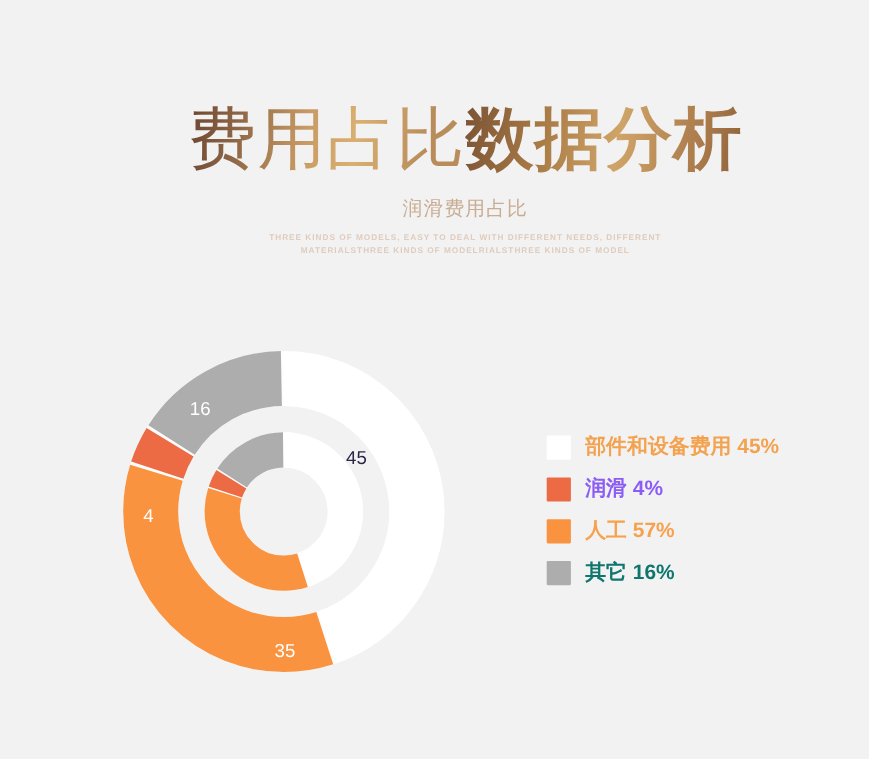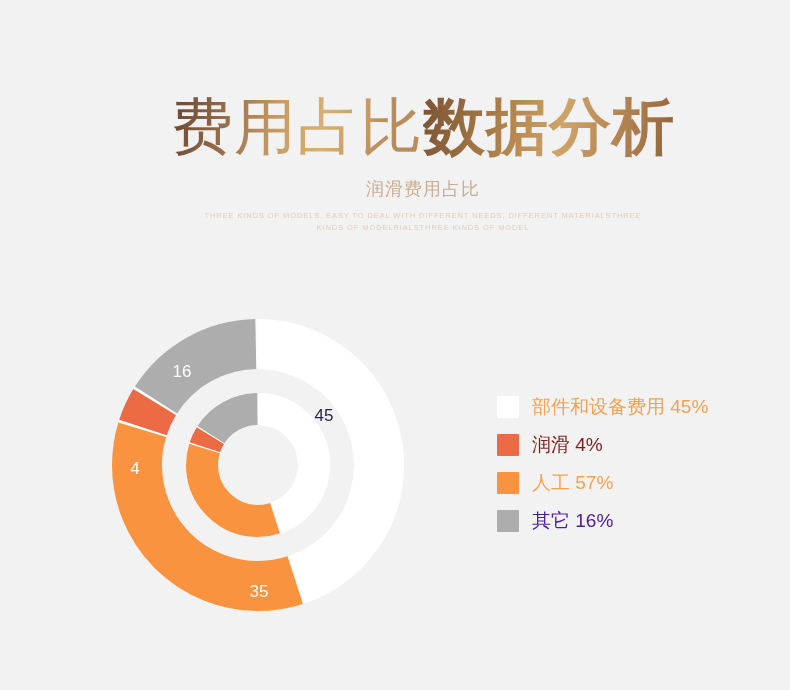--- a/index.html
+++ b/index.html
@@ -72,21 +72,21 @@
   }
 
   .sub-desc {
     margin: 0 auto;
     padding-top: 8px;
     width: 440px;
     font-size: 7.5px;
     line-height: 12px;
     letter-spacing: 0.9px;
     color: #dfccbe;
-    font-weight: 400;
+    font-weight: 700;
     text-transform: uppercase;
     text-align: center;
   }
 
   
   .chart-area {
     position: absolute;
     left: 100px;
     top: 295px;
     width: 330px;
@@ -119,21 +119,21 @@
   .legend-swatch {
     width: 22px;
     height: 22px;
     flex: 0 0 22px;
     margin-right: 13px;
     border-radius: 1px;
   }
   .legend-text {
     font-size: 19px;
     line-height: 22px;
-    font-weight: 400;
+    font-weight: 700;
     white-space: nowrap;
   }
 </style>
 </head>
 <body>
 
 <div id="page">
 
   <div class="header-block">
     <h1 class="main-title"><span class="title-light">费用占比</span><span class="title-bold">数据分析</span></h1>
@@ -166,25 +166,25 @@
     </svg>
   </div>
 
   <div class="legend">
     <div class="legend-row">
       <span class="legend-swatch" style="background: rgb(255, 255, 255);"></span>
       <span class="legend-text" style="color: rgb(243, 162, 79);">部件和设备费用 45%</span>
     </div>
     <div class="legend-row">
       <span class="legend-swatch" style="background: rgb(236, 107, 69);"></span>
-      <span class="legend-text" style="color: #7f1d1d;">润滑 4%</span>
+      <span class="legend-text" style="color: #8b5cf6;">润滑 4%</span>
     </div>
     <div class="legend-row">
       <span class="legend-swatch" style="background: rgb(249, 147, 64);"></span>
       <span class="legend-text" style="color: rgb(247, 161, 77);">人工 57%</span>
     </div>
     <div class="legend-row">
       <span class="legend-swatch" style="background: rgb(173, 173, 173);"></span>
-      <span class="legend-text" style="color: #4c1d95;">其它 16%</span>
+      <span class="legend-text" style="color: #0f766e;">其它 16%</span>
     </div>
   </div>
 
 </div>
 
 </body></html>

